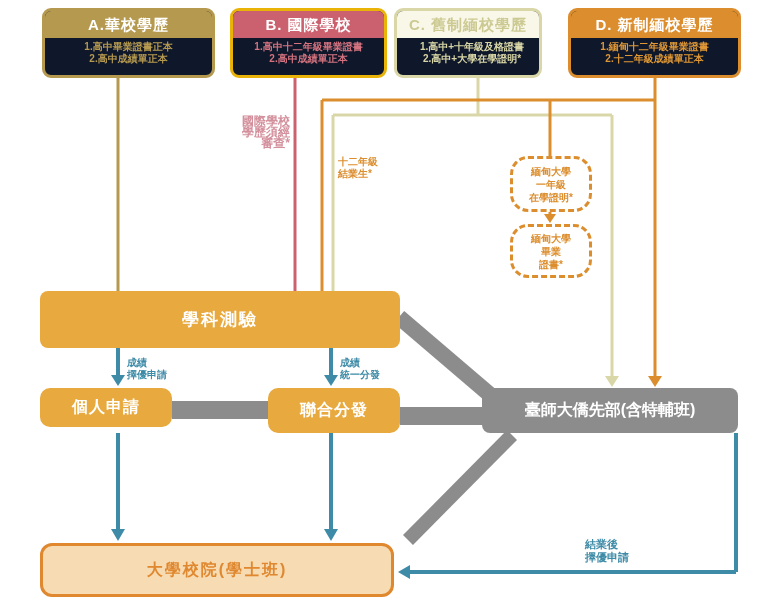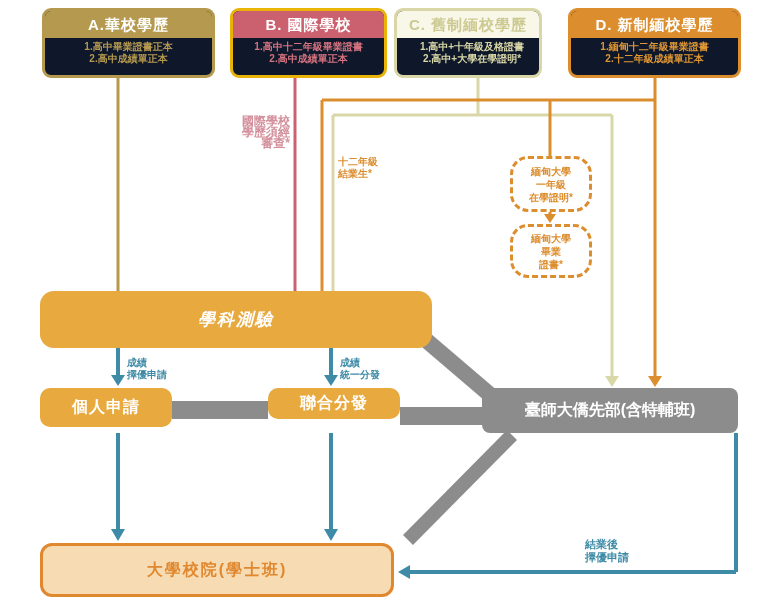--- a/index.html
+++ b/index.html
@@ -30,23 +30,23 @@
   
   .dash-box{position:absolute;left:510px;width:82px;border:3px dashed #DC8E2E;border-radius:18px;
     color:#DC8E2E;font-weight:bold;font-size:10px;line-height:13px;text-align:center;
     display:flex;flex-direction:column;justify-content:center;background:transparent;box-sizing:border-box;}
   .dash-1{top:156px;height:56px;}
   .dash-2{top:224px;height:54px;}
 
   
   .proc{position:absolute;display:flex;align-items:center;justify-content:center;
     color:#ffffff;font-weight:bold;}
-  .subject-test{left:40px;top:291px;width:392px;height:57px;background:#E8A93E;border-radius:14px;font-size:17px;letter-spacing:2px;font-style:italic;}
+  .subject-test{left:40px;top:291px;width:360px;height:57px;background:#E8A93E;border-radius:8px;font-size:17px;letter-spacing:2px;}
   .personal{left:40px;top:388px;width:132px;height:39px;background:#E8A93E;border-radius:10px;font-size:16px;letter-spacing:1px;}
-  .joint{left:268px;top:388px;width:132px;height:31px;background:#E8A93E;border-radius:10px;font-size:16px;letter-spacing:1px;}
+  .joint{left:268px;top:388px;width:132px;height:45px;background:#E8A93E;border-radius:10px;font-size:16px;letter-spacing:1px;}
   .prep{left:482px;top:388px;width:256px;height:45px;background:#8C8C8C;border-radius:8px;font-size:16px;}
   .university{left:40px;top:543px;width:354px;height:54px;background:#F7DBB2;border:3px solid #E0882F;
     border-radius:12px;color:#E0882F;font-size:16px;letter-spacing:2px;box-sizing:border-box;}
 
   
   .annot{position:absolute;font-weight:bold;}
   .annot div{white-space:nowrap;}
   .annot-pink{right:478px;top:116px;text-align:right;color:#D38F9B;font-size:12px;line-height:11px;}
   .annot-orange{left:338px;top:156px;color:#DC8E2E;font-size:10px;line-height:12px;}
   .annot-teal{color:#3E8BA7;font-size:10px;line-height:12px;}

